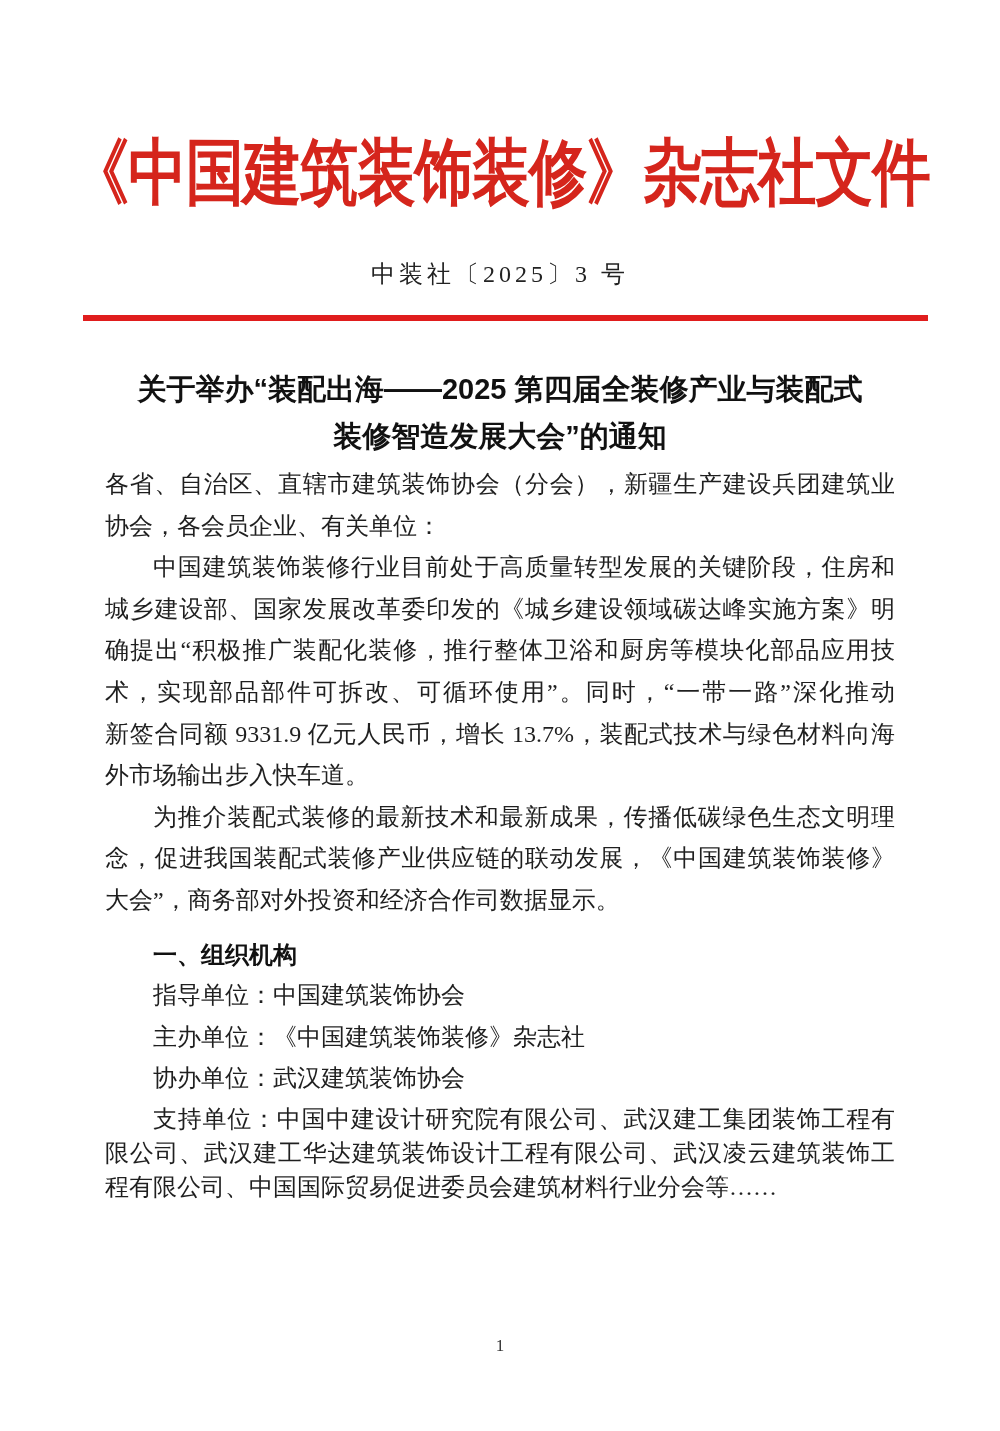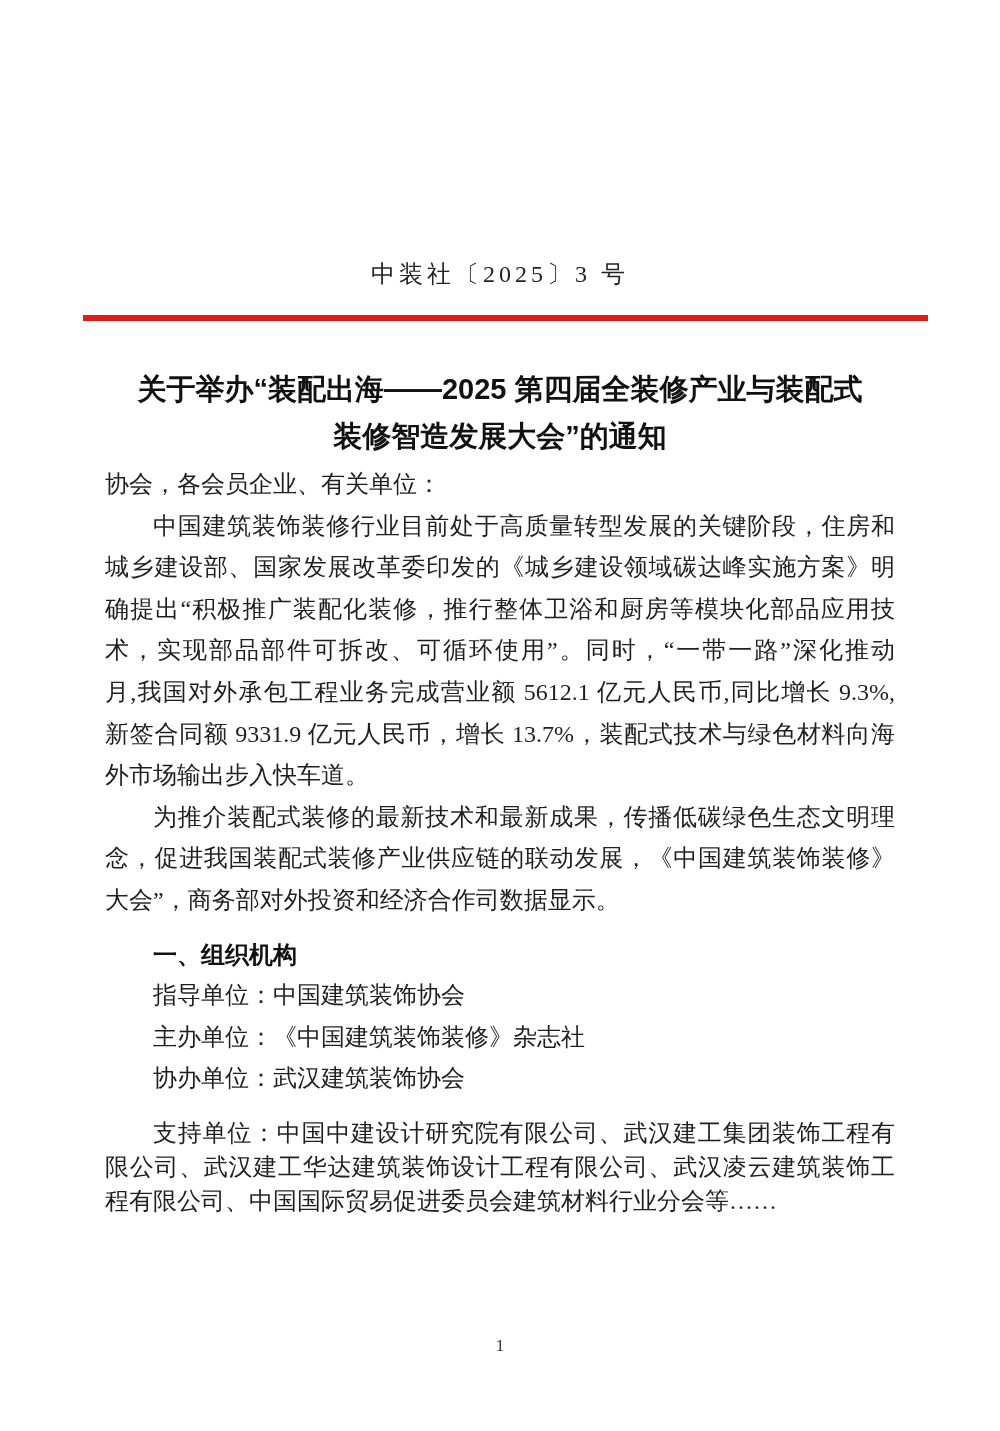--- a/index.html
+++ b/index.html
@@ -76,57 +76,60 @@
     text-indent: 48px;
     text-align: right;
     text-align-last: left;
   }
   .org-line {
     line-height: 41.6px;
     text-indent: 48px;
     text-align: left;
     text-align-last: left;
   }
-  .support-block { margin-top: 16px; }
+  .support-block { margin-top: 2px; }
   .support-block .line { line-height: 34px; }
   .page-footer {
     position: absolute;
     top: 1336px; left: 0; right: 0;
     text-align: center;
     font-size: 17px;
     color: #333333;
   }
 </style>
 </head>
 <body>
 
 <div class="page">
 
+  <div class="letterhead">
+    <span class="stretch">《中国建筑装饰装修》杂志社文件</span>
+  </div>
 
   <div class="doc-number">中装社〔2025〕3 号</div>
 
   <div class="red-rule"></div>
 
   <div class="notice-title">
     <div>关于举办“装配出海——2025 第四届全装修产业与装配式</div>
     <div>装修智造发展大会”的通知</div>
   </div>
 
   <div class="doc-body">
 
     <div>
+      <div class="line">各省、自治区、直辖市建筑装饰协会（分会），新疆生产建设兵团建筑业</div>
       <div class="line last">协会，各会员企业、有关单位：</div>
     </div>
 
     <div>
       <div class="line indent">中国建筑装饰装修行业目前处于高质量转型发展的关键阶段，住房和</div>
       <div class="line">城乡建设部、国家发展改革委印发的《城乡建设领域碳达峰实施方案》明</div>
       <div class="line">确提出“积极推广装配化装修，推行整体卫浴和厨房等模块化部品应用技</div>
       <div class="line">术，实现部品部件可拆改、可循环使用”。同时，“一带一路”深化推动</div>
-      <div class="line">月,我国对外承包工程业务完成营业额 5612.1 亿元人民币,同比增长 9.3%,</div>
       <div class="line">新签合同额 9331.9 亿元人民币，增长 13.7%，装配式技术与绿色材料向海</div>
       <div class="line last">外市场输出步入快车道。</div>
     </div>
 
     <div>
       <div class="line indent">为推介装配式装修的最新技术和最新成果，传播低碳绿色生态文明理</div>
       <div class="line">念，促进我国装配式装修产业供应链的联动发展，《中国建筑装饰装修》</div>
       <div class="line last">大会”，商务部对外投资和经济合作司数据显示。</div>
     </div>
 

